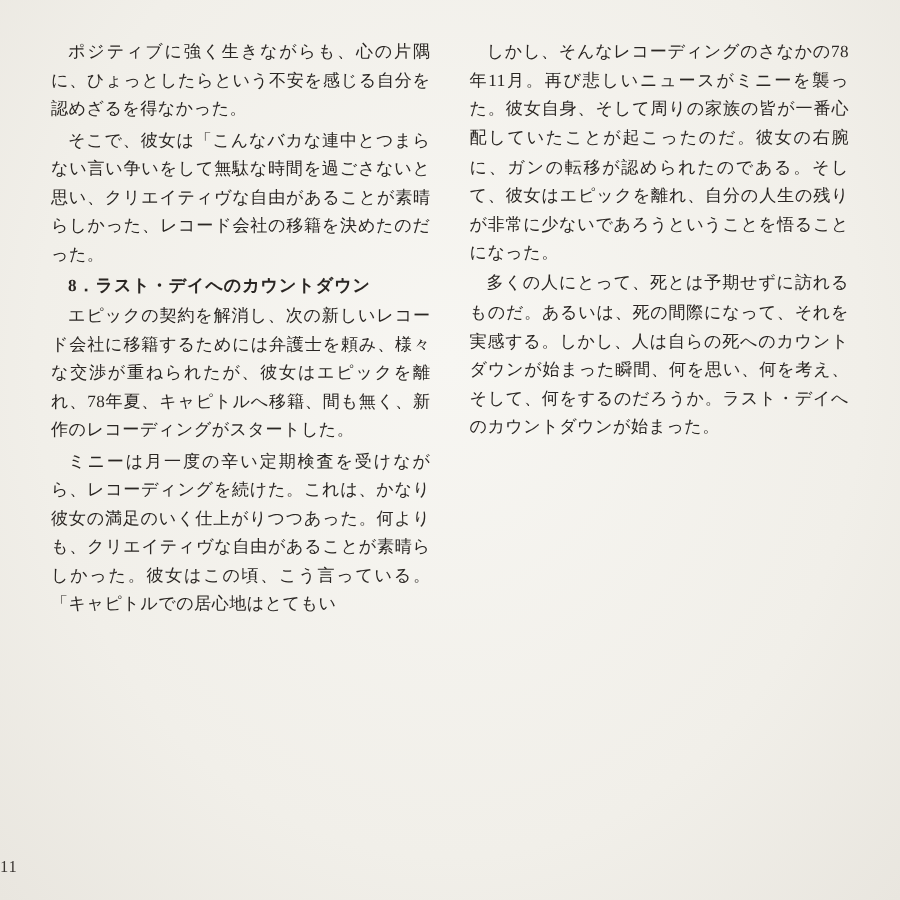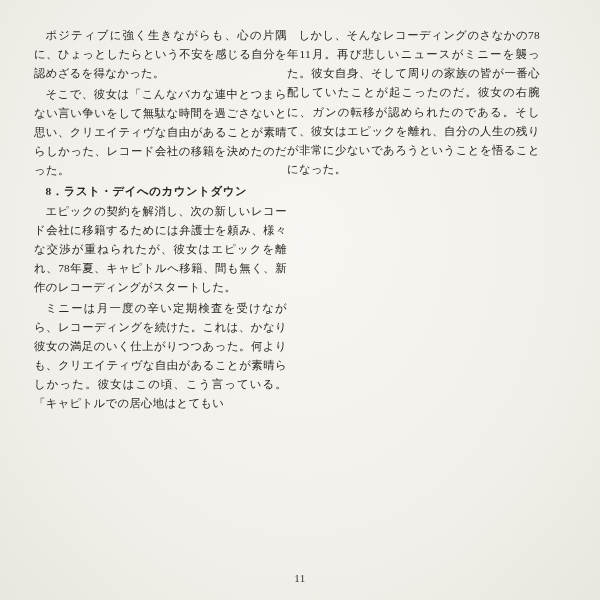--- a/index.html
+++ b/index.html
@@ -18,20 +18,21 @@
     position: relative;
     width: 600px;
     height: 600px;
     box-sizing: border-box;
     padding: 26px 34px 18px 34px;
     background:
       radial-gradient(ellipse at 50% 40%, #f7f6f2 0%, #f1efe9 65%, #e9e6df 100%);
   }
   .columns {
     display: flex;
+    gap: 26px;
     height: 520px;
   }
   .col {
     width: 253px;
     font-size: 11.4px;
     line-height: 1.68;
     letter-spacing: 0.3px;
     text-align: justify;
     text-justify: inter-ideograph;
   }
@@ -46,21 +47,21 @@
     margin: 0.75em 0 0.35em 0;
     text-indent: 1em;
     font-weight: bold;
     letter-spacing: 0.6px;
   }
   .folio {
     position: absolute;
     left: 0;
     right: 0;
     bottom: 16px;
-    text-align: center;
+    text-align: left;
     font-size: 11px;
     color: #3a3632;
     letter-spacing: 0.5px;
   }
 </style>
 </head>
 <body>
 
 <div class="page">
   <div class="columns">
@@ -68,18 +69,19 @@
     <div class="col">
       <p>ポジティブに強く生きながらも、心の片隅に、ひょっとしたらという不安を感じる自分を認めざるを得なかった。</p>
       <p>そこで、彼女は「こんなバカな連中とつまらない言い争いをして無駄な時間を過ごさないと思い、クリエイティヴな自由があることが素晴らしかった、レコード会社の移籍を決めたのだった。</p>
       <p class="heading">8．ラスト・デイへのカウントダウン</p>
       <p>エピックの契約を解消し、次の新しいレコード会社に移籍するためには弁護士を頼み、様々な交渉が重ねられたが、彼女はエピックを離れ、78年夏、キャピトルへ移籍、間も無く、新作のレコーディングがスタートした。</p>
       <p>ミニーは月一度の辛い定期検査を受けながら、レコーディングを続けた。これは、かなり彼女の満足のいく仕上がりつつあった。何よりも、クリエイティヴな自由があることが素晴らしかった。彼女はこの頃、こう言っている。「キャピトルでの居心地はとてもい</p>
     </div>
 
     <div class="col">
       <p>しかし、そんなレコーディングのさなかの78年11月。再び悲しいニュースがミニーを襲った。彼女自身、そして周りの家族の皆が一番心配していたことが起こったのだ。彼女の右腕に、ガンの転移が認められたのである。そして、彼女はエピックを離れ、自分の人生の残りが非常に少ないであろうということを悟ることになった。</p>
+      <p>多くの人にとって、死とは予期せずに訪れるものだ。あるいは、死の間際になって、それを実感する。しかし、人は自らの死へのカウントダウンが始まった瞬間、何を思い、何を考え、そして、何をするのだろうか。ラスト・デイへのカウントダウンが始まった。</p>
     </div>
 
   </div>
 
   <div class="folio">11</div>
 </div>
 
 </body></html>

